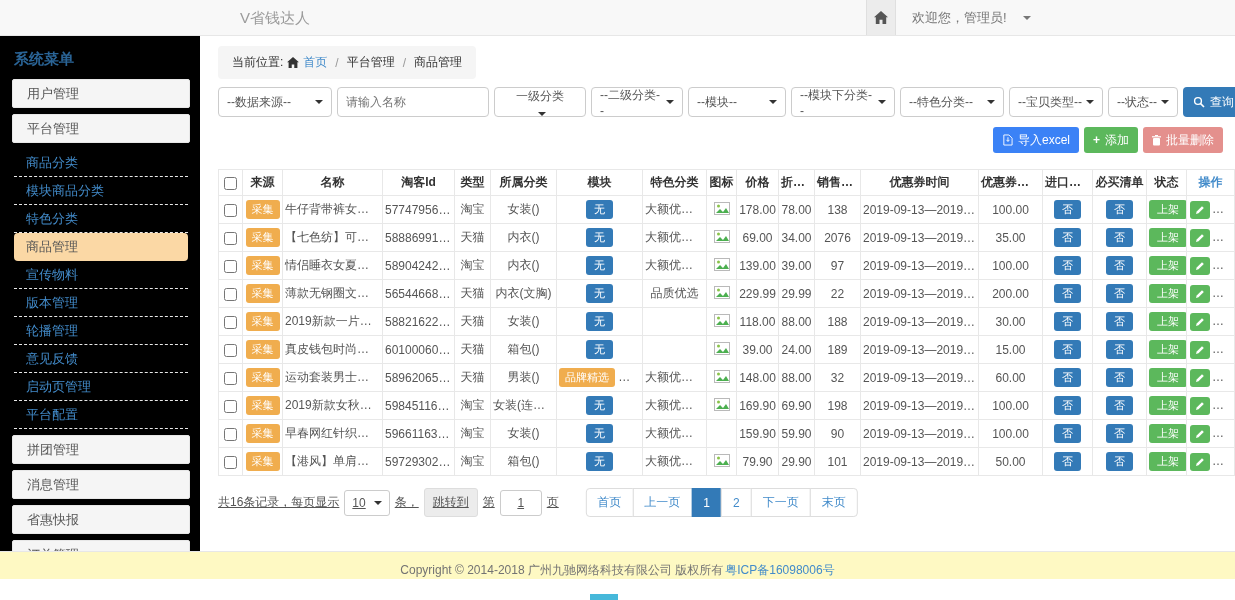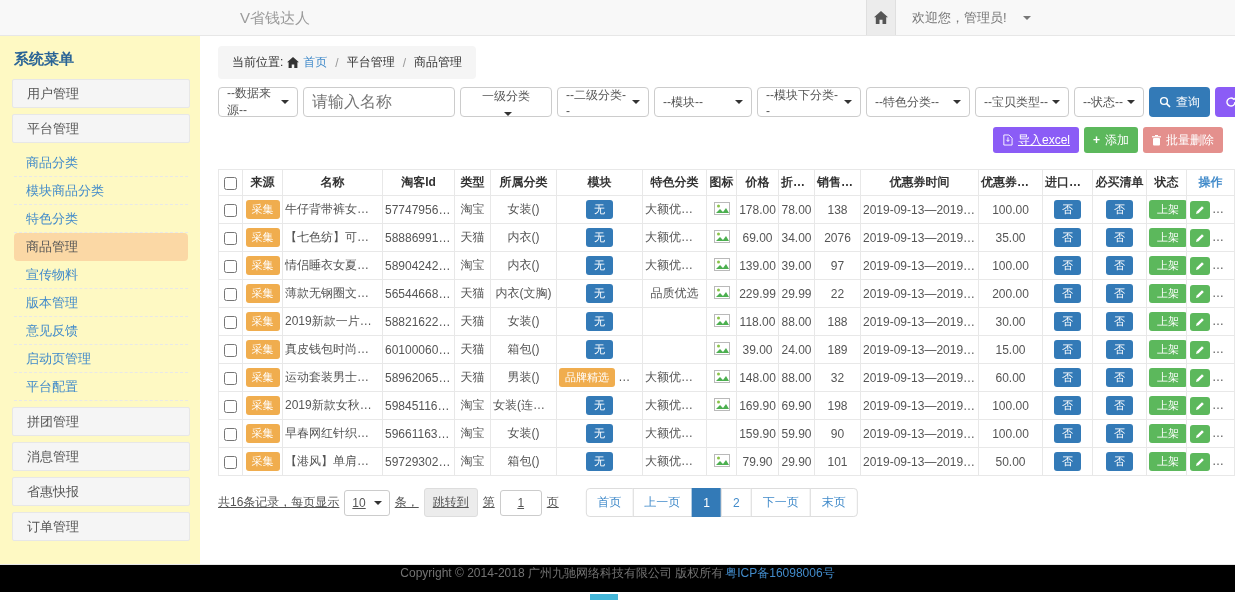--- a/index.html
+++ b/index.html
@@ -19,21 +19,21 @@
   .home-btn { width:30px; height:35px; background:#ececec;
     border-left:1px solid #dfdfdf; border-right:1px solid #dfdfdf;
     display:flex; align-items:center; justify-content:center; cursor:pointer; }
   .welcome { margin-left:16px; color:#777; font-size:13px; display:flex;
     align-items:center; gap:16px; cursor:pointer; }
   .caret { width:0; height:0; border-left:4px solid transparent;
     border-right:4px solid transparent; border-top:4px solid #777;
     display:inline-block; }
   
   .sidebar { position:absolute; left:0; top:36px; width:200px; bottom:35px;
-    overflow:hidden; padding:10px 10px 0 12px; background:#fef9c3; }
+    overflow:hidden; padding:10px 10px 0 12px; background:#000000; }
   .side-title { color:#2a6496; font-weight:bold; font-size:15px;
     padding:4px 2px 10px 2px; }
   .menu-group { background:#f5f5f5; border:1px solid #e7e7e7; border-radius:2px;
     padding:5px 14px; font-size:13px; color:#555; margin-bottom:6px; cursor:pointer;
     line-height:17px; }
   .submenu { margin-bottom:6px; padding:0 2px; }
   .menu-link { padding:4px 12px; font-size:13px; color:#428bca;
     border-bottom:1px dashed #e8e8e8; cursor:pointer; line-height:19px; }
   .menu-link.active { background:#fbd8a5; border-radius:4px; color:#555;
     border-bottom-color:transparent; }
@@ -45,26 +45,26 @@
     color:#333; }
   .breadcrumb .sep { color:#999; margin:0 4px; }
   .breadcrumb a { color:#428bca; text-decoration:none; cursor:pointer; }
   .filters { margin-top:8px; display:flex; gap:5px; align-items:center; }
   .fselect { height:30px; border:1px solid #ccc; border-radius:4px; background:#fff;
     display:inline-flex; align-items:center; justify-content:space-between;
     padding:0 8px; font-size:12px; color:#555; cursor:pointer; flex:none; }
   .fselect .scaret { width:0; height:0; border-left:4px solid transparent;
     border-right:4px solid transparent; border-top:4px solid #333; margin-left:4px; }
   .finput { height:30px; border:1px solid #ccc; border-radius:4px; padding:0 8px;
-    font-size:16px; color:#555; flex:none; }
+    font-size:12px; color:#555; flex:none; }
   .btn { height:30px; border:none; border-radius:4px; color:#fff; font-size:12px;
     padding:0 10px; display:inline-flex; align-items:center; gap:5px; cursor:pointer;
     flex:none; }
   .btn-primary { background:#337ab7; }
-  .btn-info { background:#8b5cf6;text-decoration:underline; }
+  .btn-info { background:#3b82f6; }
   .btn-success { background:#5cb85c; }
   .btn-danger-light { background:#e4908d; }
   .btn-sm { height:26px; border-radius:3px; padding:0 9px; }
   .action-row { margin-top:10px; display:flex; justify-content:flex-end; gap:5px;
     padding-right:2px; }
   
   table.grid { margin-top:16px; width:100%; border-collapse:collapse;
     font-size:12px; color:#555; table-layout:fixed; }
   .grid th, .grid td { border:1px solid #e8e8e8; text-align:center;
     padding:4px 2px; height:26px; overflow:hidden; white-space:nowrap;
@@ -96,23 +96,23 @@
   .jump-input { width:42px; height:26px; border:1px solid #ccc; border-radius:3px;
     text-align:center; font-size:12px; color:#555; }
   .pager { position:absolute; left:50%; top:0; transform:translateX(-50%);
     display:flex; }
   .pbtn { border:1px solid #ddd; background:#fff; color:#428bca; padding:5px 11px;
     margin-left:-1px; cursor:pointer; font-size:12px; }
   .pbtn:first-child { border-radius:4px 0 0 4px; margin-left:0; }
   .pbtn:last-child { border-radius:0 4px 4px 0; }
   .pbtn.active { background:#337ab7; color:#fff; border-color:#337ab7; }
   
-  footer { position:absolute; left:0; right:0; top:564px; height:28px;
-    background:#000000; border-top:1px solid #e7e7e7; display:flex;
-    align-items:flex-start; justify-content:center; font-size:12px; color:#737373;
+  footer { position:absolute; left:0; right:0; top:551px; height:28px;
+    background:#fef9c3; border-top:1px solid #e7e7e7; display:flex;
+    align-items:flex-end; justify-content:center; font-size:12px; color:#737373;
     gap:2px; }
   footer a { color:#428bca; text-decoration:none; cursor:pointer; }
   .bottom-frag { position:absolute; left:590px; top:594px; width:28px; height:6px;
     background:#46b8da; }
   input[type=checkbox] { margin:0; vertical-align:middle; }
 </style>
 </head>
 <body>
 
 <header class="topbar">
@@ -135,20 +135,21 @@
   <nav id="sidebar-menu">
       <div class="menu-group">用户管理</div>
       <div class="menu-group">平台管理</div>
       <div class="submenu">
         <div class="menu-link">商品分类</div>
         <div class="menu-link">模块商品分类</div>
         <div class="menu-link">特色分类</div>
         <div class="menu-link active">商品管理</div>
         <div class="menu-link">宣传物料</div>
         <div class="menu-link">版本管理</div>
+        <div class="menu-link">轮播管理</div>
         <div class="menu-link">意见反馈</div>
         <div class="menu-link">启动页管理</div>
         <div class="menu-link">平台配置</div>
       </div>
       <div class="menu-group">拼团管理</div>
       <div class="menu-group">消息管理</div>
       <div class="menu-group">省惠快报</div>
       <div class="menu-group">订单管理</div>
     </nav>
 </aside>
@@ -160,21 +161,21 @@
         <path d="M7 0L0 6.3h1.8V13h3.7V8.8h3V13h3.7V6.3H14z" fill="#333"></path>
       </svg>
     <a>首页</a>
     <span class="sep">/</span>
     <span>平台管理</span>
     <span class="sep">/</span>
     <span>商品管理</span>
   </div>
 
   <div class="filters" id="filter-row">
-    <div class="fselect" style="width: 80px;">
+    <div class="fselect" style="width: 114px;">
         <span>--数据来源--</span>
         <span class="scaret"></span>
       </div>
       <input class="finput" placeholder="请输入名称" style="width: 152px;">
       <div class="fselect" style="width: 92px; flex-direction: column;">
         <span>一级分类</span>
         <span class="scaret"></span>
       </div>
       <div class="fselect" style="width: 92px;">
         <span>--二级分类--</span>

